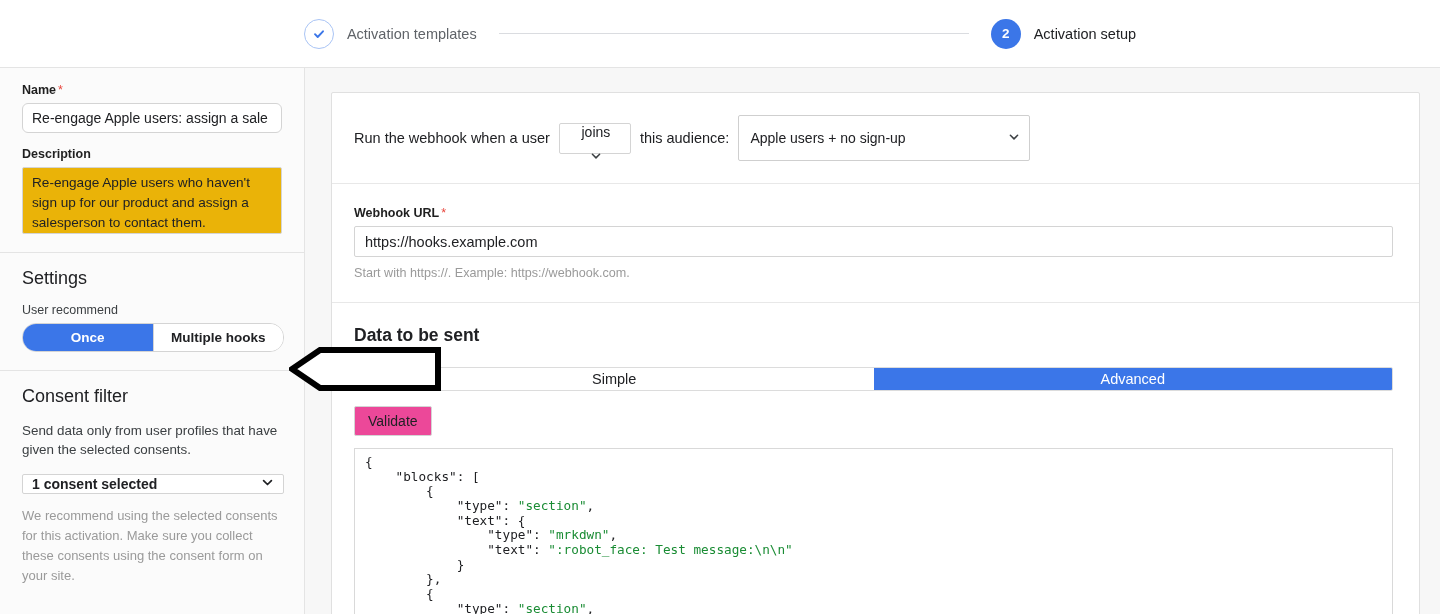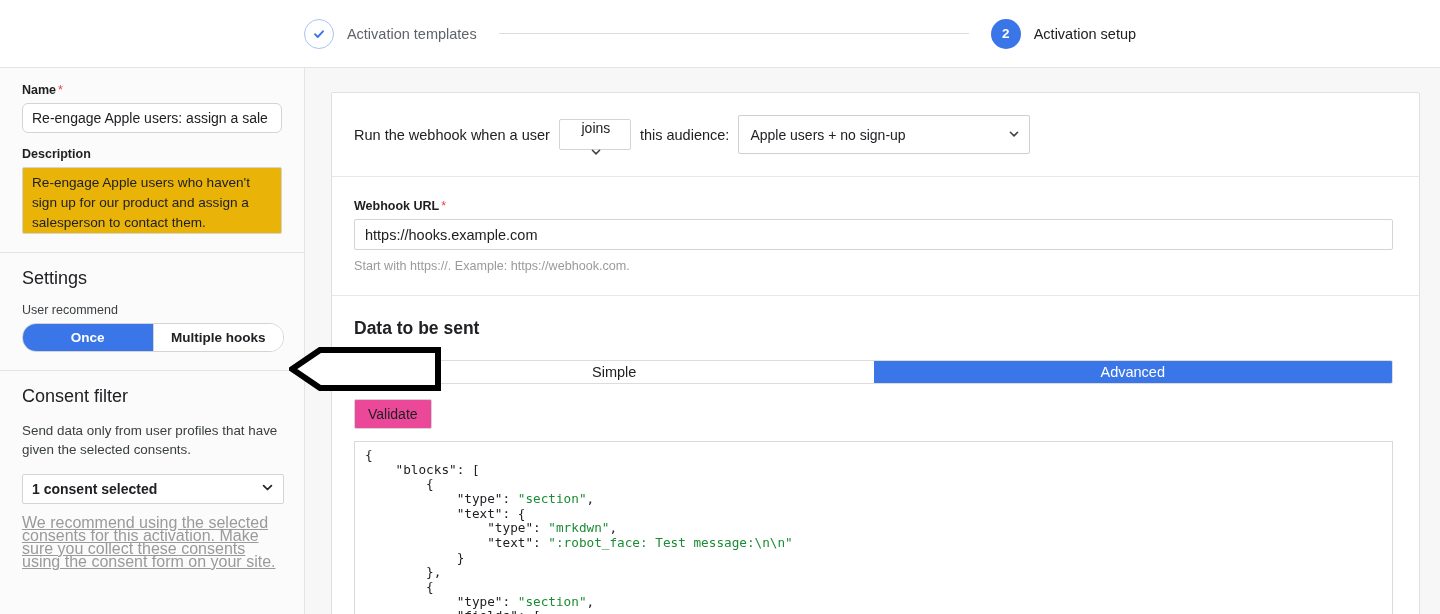--- a/index.html
+++ b/index.html
@@ -103,29 +103,29 @@
     font-size: 13.5px; font-weight: bold; cursor: pointer;
   }
   .seg-sm .on { background: #3b76e8; color: #ffffff; }
   .seg-sm .off { background: #ffffff; color: #202124; border-left: 1px solid #d4d4d4; }
 
   .panel-desc {
     font-size: 13.4px; line-height: 19px; color: #3c4043;
     margin: 0 0 15px 0; max-width: 262px;
   }
   .select-box {
-    width: 262px; height: 30px;
+    width: 262px; height: 20px;
     border: 1px solid #d4d4d4; background: #ffffff; border-radius: 2px;
     display: flex; align-items: center; justify-content: space-between;
     padding: 0 9px; font-size: 14px; font-weight: bold; color: #202124;
     cursor: pointer;
   }
   .hint {
-    font-size: 16px; line-height: 13px; color: #9a9a9a;
-    margin-top: 12px; max-width: 266px; text-decoration: underline;
+    font-size: 13px; line-height: 20px; color: #9a9a9a;
+    margin-top: 12px; max-width: 266px;
   }
   .caret { flex: none; }
 
   
   #main {
     flex: 1; background: #f7f7f7;
     padding: 24px 22px 0 26px;
     overflow: hidden;
   }
   .card {
@@ -139,21 +139,21 @@
 
   .trigger-line { display: flex; align-items: center; gap: 9px; }
   .trigger-text { font-size: 14.5px; color: #202124; }
   .mini-select {
     height: 31px; min-width: 72px;
     border: 1px solid #d4d4d4; background: #ffffff; border-radius: 2px;
     display: flex; align-items: center; gap: 9px; justify-content: space-between;
     padding: 0 8px 0 10px; font-size: 14px; color: #202124; cursor: pointer; flex-direction: column;
   }
   .aud-select {
-    height: 39px; width: 292px;
+    height: 46px; width: 292px;
     border: 1px solid #cfcfcf; background: #ffffff; border-radius: 2px;
     display: flex; align-items: center; justify-content: space-between;
     padding: 0 9px 0 11px; font-size: 14px; color: #202124; cursor: pointer;
   }
 
   .url-input {
     width: 1039px; height: 31px;
     border: 1px solid #d4d4d4; background: #ffffff; border-radius: 2px;
     padding: 0 10px; font-size: 14.5px; color: #202124;
     display: flex; align-items: center;

